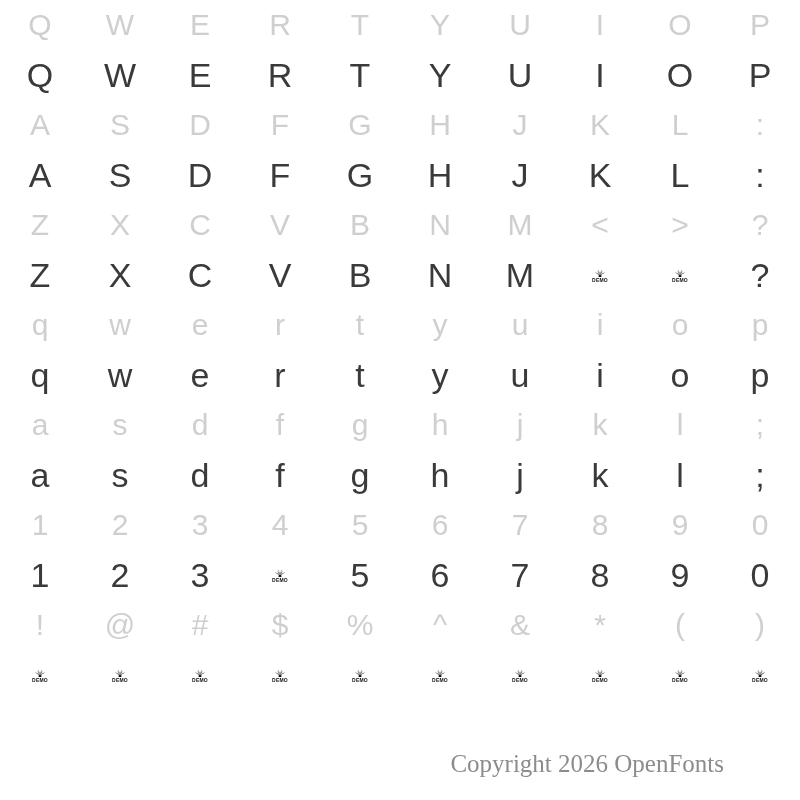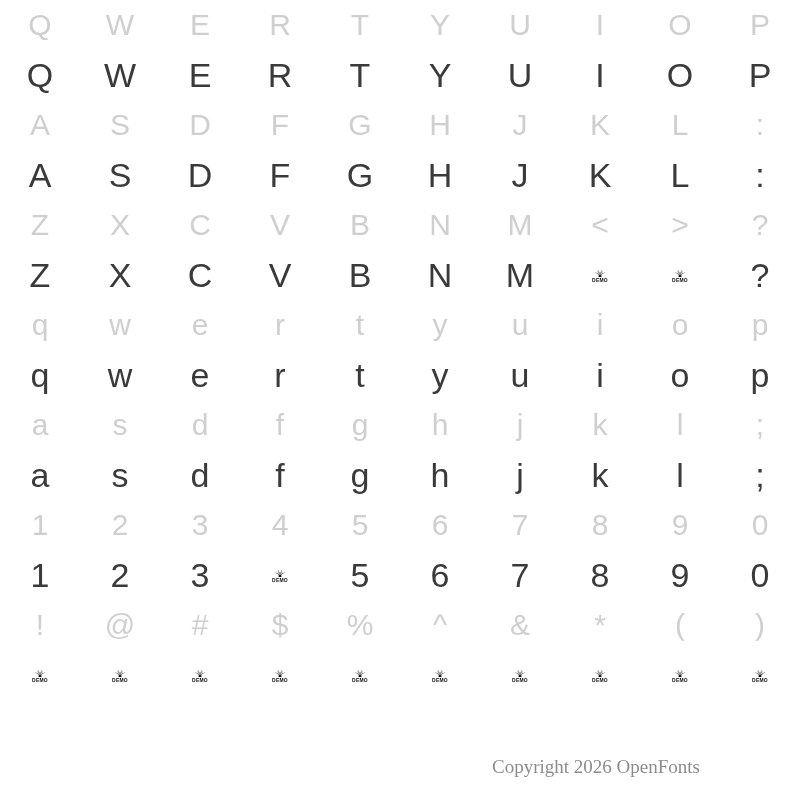--- a/index.html
+++ b/index.html
@@ -66,22 +66,22 @@
     color: #111;
     margin-top: 1px;
     font-family: "Liberation Sans", sans-serif;
   }
   #footer {
     position: absolute;
     left: 0;
     right: 0;
     bottom: 22px;
     text-align: right;
-    padding-right: 100px;
-    font-size: 19px;
+    padding-right: 76px;
+    font-size: 25px;
     color: #8c8c8c;
     font-family: "Liberation Serif", serif;
   }
 </style>
 </head>
 <body>
 
 <div id="sheet">
   <div class="grid">
       <div class="cell light">

